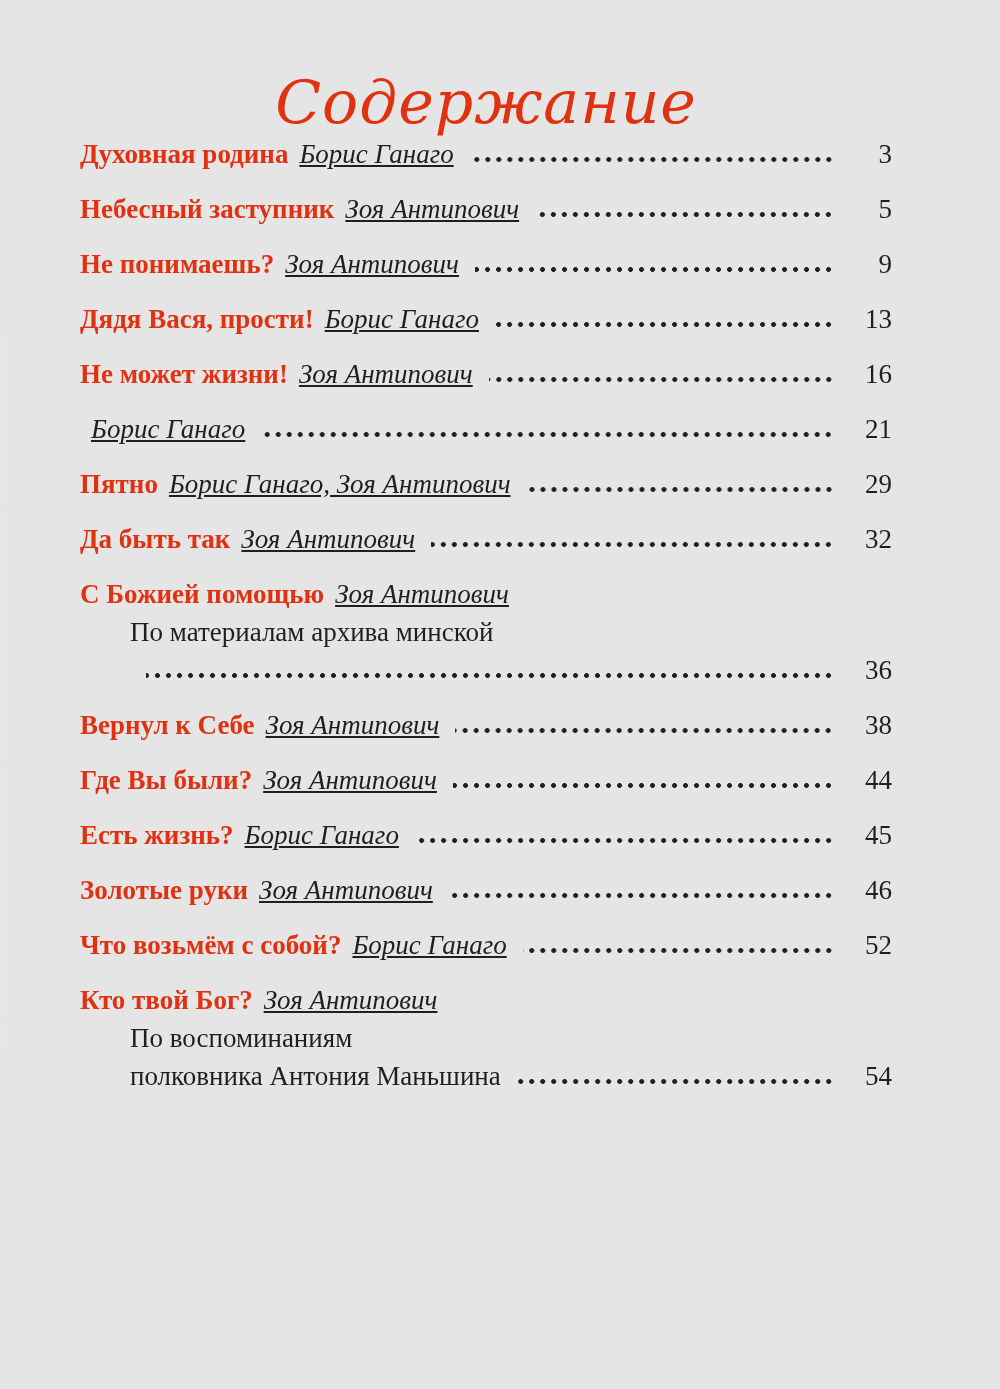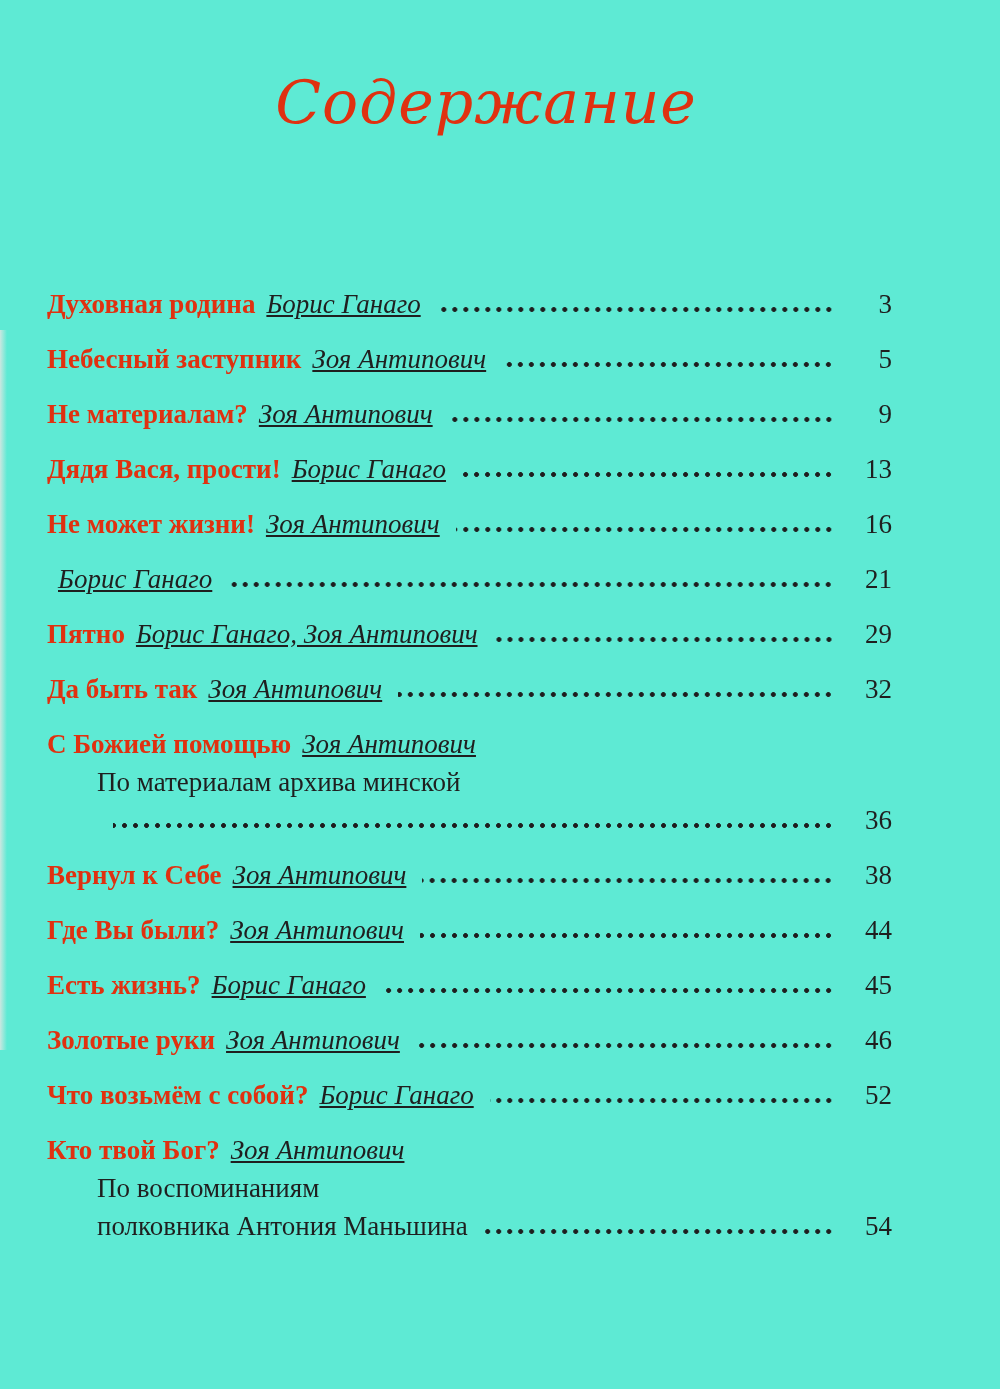--- a/index.html
+++ b/index.html
@@ -4,21 +4,21 @@
 <style>
   html, body {
     margin: 0;
     padding: 0;
     background: #ffffff;
   }
   .page {
     position: relative;
     width: 1000px;
     height: 1389px;
-    background: #5eead4;
+    background: #e5e5e5;
     overflow: hidden;
     font-family: "Liberation Serif", "DejaVu Serif", serif;
     color: var(--text, #1f1f1f);
   }
   
   .page::before {
     content: "";
     position: absolute;
     left: 0;
     top: 330px;
@@ -34,22 +34,21 @@
     transform: translateX(-14px);
     font-family: "DejaVu Serif", serif;
     font-style: italic;
     font-weight: 400;
     font-size: 60px;
     line-height: 1.2;
     color: var(--accent, #e03110);
     letter-spacing: 1px;
   }
   .toc {
-    margin-top: 150px;
-    padding-left: 47px;
+    padding-left: 80px;
     padding-right: 108px;
   }
   .entry {
     margin-bottom: 23px;
   }
   .entry-line {
     display: flex;
     align-items: baseline;
     font-size: 27px;
     line-height: 32px;
@@ -104,21 +103,21 @@
       <div class="entry">
         <div class="entry-line">
           <span class="entry-title">Небесный заступник</span>
           <span class="entry-author">Зоя Антипович</span>
           <span class="leader"></span>
           <span class="entry-page">5</span>
         </div>
       </div>
       <div class="entry">
         <div class="entry-line">
-          <span class="entry-title">Не материалам?</span>
+          <span class="entry-title">Не понимаешь?</span>
           <span class="entry-author">Зоя Антипович</span>
           <span class="leader"></span>
           <span class="entry-page">9</span>
         </div>
       </div>
       <div class="entry">
         <div class="entry-line">
           <span class="entry-title">Дядя Вася, прости!</span>
           <span class="entry-author">Борис Ганаго</span>
           <span class="leader"></span>

